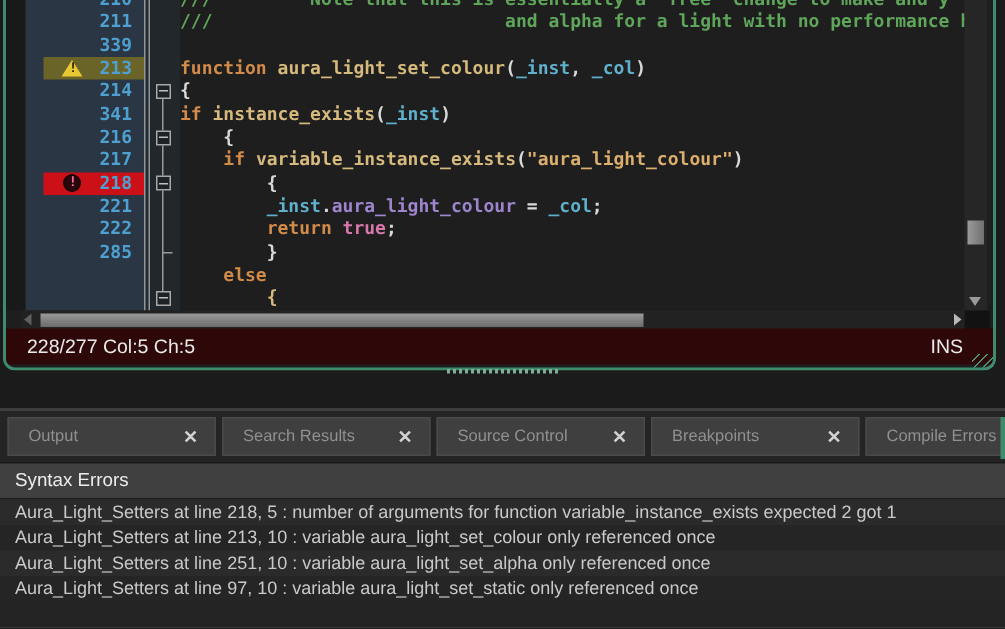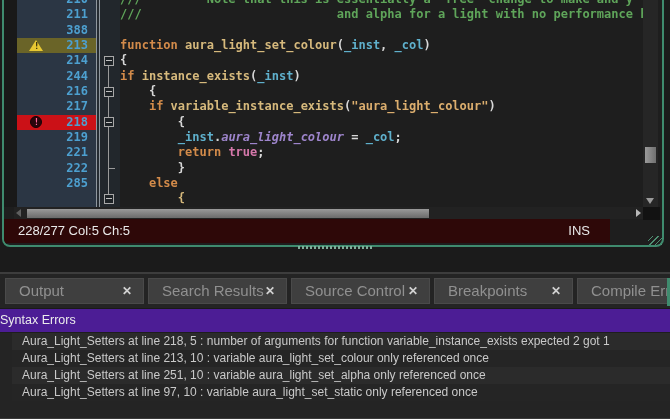--- a/index.html
+++ b/index.html
@@ -14,21 +14,21 @@
     position:absolute; left:2px; top:0; width:662px; height:247px;
     background:#1e1e1e;
     border:2px solid var(--border-teal,#3f8b6e); border-top:none;
     border-radius:0 0 8px 8px; overflow:hidden;
   }
   #left-strip { position:absolute; left:0; top:0; width:13px; height:207px; background:#191919; }
   #gutter { position:absolute; left:13px; top:-8px; width:79px; height:215px; overflow:hidden; background:var(--gutter-bg,#2b3644); }
   .gutter-row {
     position:relative; height:15.33px; line-height:15.33px;
     font-family:"DejaVu Sans Mono", monospace; font-weight:bold; font-size:12px;
-    color:var(--line-number,#4da0d0); text-align:right; padding-right:8px;
+    color:var(--line-number,#4da0d0); text-align:right; padding-right:8px;margin-left:12px;
   }
   .gutter-row.warn { background:var(--warning-bg,#6a6428); }
   .gutter-row.err  { background:var(--error-bg,#cb1117); }
   .warn-icon { position:absolute; left:12px; top:2px; width:0; height:0;
     border-left:7px solid transparent; border-right:7px solid transparent;
     border-bottom:11px solid var(--warning-icon,#e8c832); }
   .warn-icon span { position:absolute; left:-2px; top:1px; color:#2a2408;
     font-size:9px; font-weight:bold; line-height:10px; font-family:"DejaVu Sans Mono",monospace; }
   .err-icon { position:absolute; left:13px; top:1.5px; width:12px; height:12px; border-radius:50%;
     background:#2a050c; border:1px solid #150306; text-align:center; }
@@ -45,92 +45,91 @@
   .fold-box i { position:absolute; left:1px; top:3.5px; width:6px; height:1px; background:#c0c0c0; }
 
   #code-area { position:absolute; left:116px; top:-8px; width:527px; height:215px; overflow:hidden; }
   .code-line { height:15.33px; line-height:15.33px; white-space:pre;
     font-family:"DejaVu Sans Mono", monospace; font-weight:bold; font-size:12px; }
   .tok-cm { color:var(--tok-cm,#5fa55a); }
   .tok-kw { color:var(--tok-kw,#d38b4a); }
   .tok-fn { color:var(--tok-fn,#d6b97c);margin-top:10px; }
   .tok-str { color:var(--tok-str,#dcae6e); }
   .tok-var { color:var(--tok-var,#5fb0cc); }
-  .tok-ivar { color:var(--tok-ivar,#9e85cc);font-style:italic; }
+  .tok-ivar { color:var(--tok-ivar,#9e85cc); }
   .tok-const { color:var(--tok-const,#d678ab); }
   .tok-pun { color:#d8d8d8; }
 
   
   #v-scrollbar { position:absolute; left:639px; top:0; width:15px; height:207px; background:#262626; }
   #v-thumb { position:absolute; left:2px; top:147px; width:11px; height:16px;
     background:linear-gradient(90deg,#9a9a9a,#707070); }
   #v-down-arrow { position:absolute; left:3px; top:198px; width:0; height:0;
     border-left:4.5px solid transparent; border-right:4.5px solid transparent; border-top:6px solid #9a9a9a; }
   #scroll-corner { position:absolute; left:639px; top:207px; width:17px; height:13px; background:#121212; }
   #h-scrollbar { position:absolute; left:10px; top:207px; width:629px; height:12px; background:#222; }
   #h-left-arrow { position:absolute; left:2px; top:2px; width:0; height:0;
     border-top:4px solid transparent; border-bottom:4px solid transparent; border-right:5px solid #5f5f5f; }
   #h-thumb { position:absolute; left:13px; top:1.5px; width:402px; height:9px;
     background:linear-gradient(180deg,#9a9a9a,#6b6b6b); }
   #h-right-arrow { position:absolute; right:2px; top:2px; width:0; height:0;
     border-top:4px solid transparent; border-bottom:4px solid transparent; border-left:5px solid #b8b8b8; }
 
   
-  #status-bar { position:absolute; left:0; top:219px; width:606px; height:24px;
+  #status-bar { position:absolute; left:0; top:219px; width:658px; height:24px;
     background:var(--status-bg,#2e0808); color:#e9e9e9; font-size:13px; line-height:24px;text-align:right; }
   #status-left { position:absolute; left:14px; }
   #status-right { position:absolute; right:20px; }
 
   #grip-dots { position:absolute; left:298px; top:246px; width:76px; height:3px;
     background:repeating-linear-gradient(90deg,#7fae9a 0 2px,transparent 2px 4px); }
   #resize-corner { position:absolute; left:648px; top:236px; width:14px; height:9px;
     background:repeating-linear-gradient(135deg,transparent 0 3px,#4f8f72 3px 4px); }
 
   
   #bottom-panel { position:absolute; left:0; top:272px; width:670px; height:147px;
     background:#242424; border-top:2px solid #3d3d3d; }
   .tab { position:absolute; top:4px; height:26px; width:139px; background:#3f3f3f;
     border:1px solid #4a4a4a; }
-  .tab-label { position:absolute; left:13px; top:0; line-height:24px; font-size:15px; color:#909090; }
+  .tab-label { position:absolute; left:13px; top:0; line-height:24px; font-size:11px; color:#909090; }
   .tab-close { position:absolute; right:11px; top:0; line-height:24px; font-size:12px;
     color:#d2d2d2; font-weight:bold; cursor:default; }
   #panel-edge { position:absolute; right:0; top:4px; width:3px; height:28px; background:#3f8b6e; }
 
   #errors-header { position:absolute; left:0; top:34px; width:670px; height:25px;
-    background:#4c1d95; border-top:1px solid #1a1a1a; border-bottom:1px solid #1e1e1e;
-    color:#ececec; font-size:12.5px; line-height:23px; }
-  #error-list { position:absolute; left:0; top:59px; width:670px;padding-left:12px; }
+    background:#404040; border-top:1px solid #1a1a1a; border-bottom:1px solid #1e1e1e;
+    color:#ececec; font-size:12.5px; line-height:23px; padding-left:10px; }
+  #error-list { position:absolute; left:0; top:59px; width:670px; }
   .error-row { height:17px; line-height:17px; font-size:12px; color:#c9c9c9;
     padding-left:10px; white-space:nowrap; overflow:hidden; }
   .error-row:nth-child(odd) { background:#2b2b2b; }
   .error-row:nth-child(even) { background:#252525; }
   #panel-bottom-strip { position:absolute; left:0; top:144px; width:670px; height:3px; background:#3a3a3a; }
 </style>
 </head>
 <body>
 
 <div id="screen">
 
   <div id="editor-window">
     <div id="left-strip"></div>
     <div id="gutter">
         <div class="gutter-row"><span>210</span></div>
         <div class="gutter-row"><span>211</span></div>
-        <div class="gutter-row"><span>388</span></div>
+        <div class="gutter-row"><span>339</span></div>
         <div class="gutter-row warn"><div class="warn-icon">
             <span>!</span>
           </div><span>213</span></div>
         <div class="gutter-row"><span>214</span></div>
-        <div class="gutter-row"><span>244</span></div>
+        <div class="gutter-row"><span>341</span></div>
         <div class="gutter-row"><span>216</span></div>
         <div class="gutter-row"><span>217</span></div>
         <div class="gutter-row err"><div class="err-icon">
             <span>!</span>
           </div><span>218</span></div>
-        <div class="gutter-row"><span>219</span></div>
         <div class="gutter-row"><span>221</span></div>
         <div class="gutter-row"><span>222</span></div>
         <div class="gutter-row"><span>285</span></div>
       </div>
     <div id="gutter-sep"></div>
     <div id="fold-margin">
         <div class="fold-vline" style="top: 68.985px; height: 137.97px;"></div>
         <div class="fold-tick" style="top: 176.295px;"></div>
         <div class="fold-box" style="top: 63.985px;">
           <i></i>

